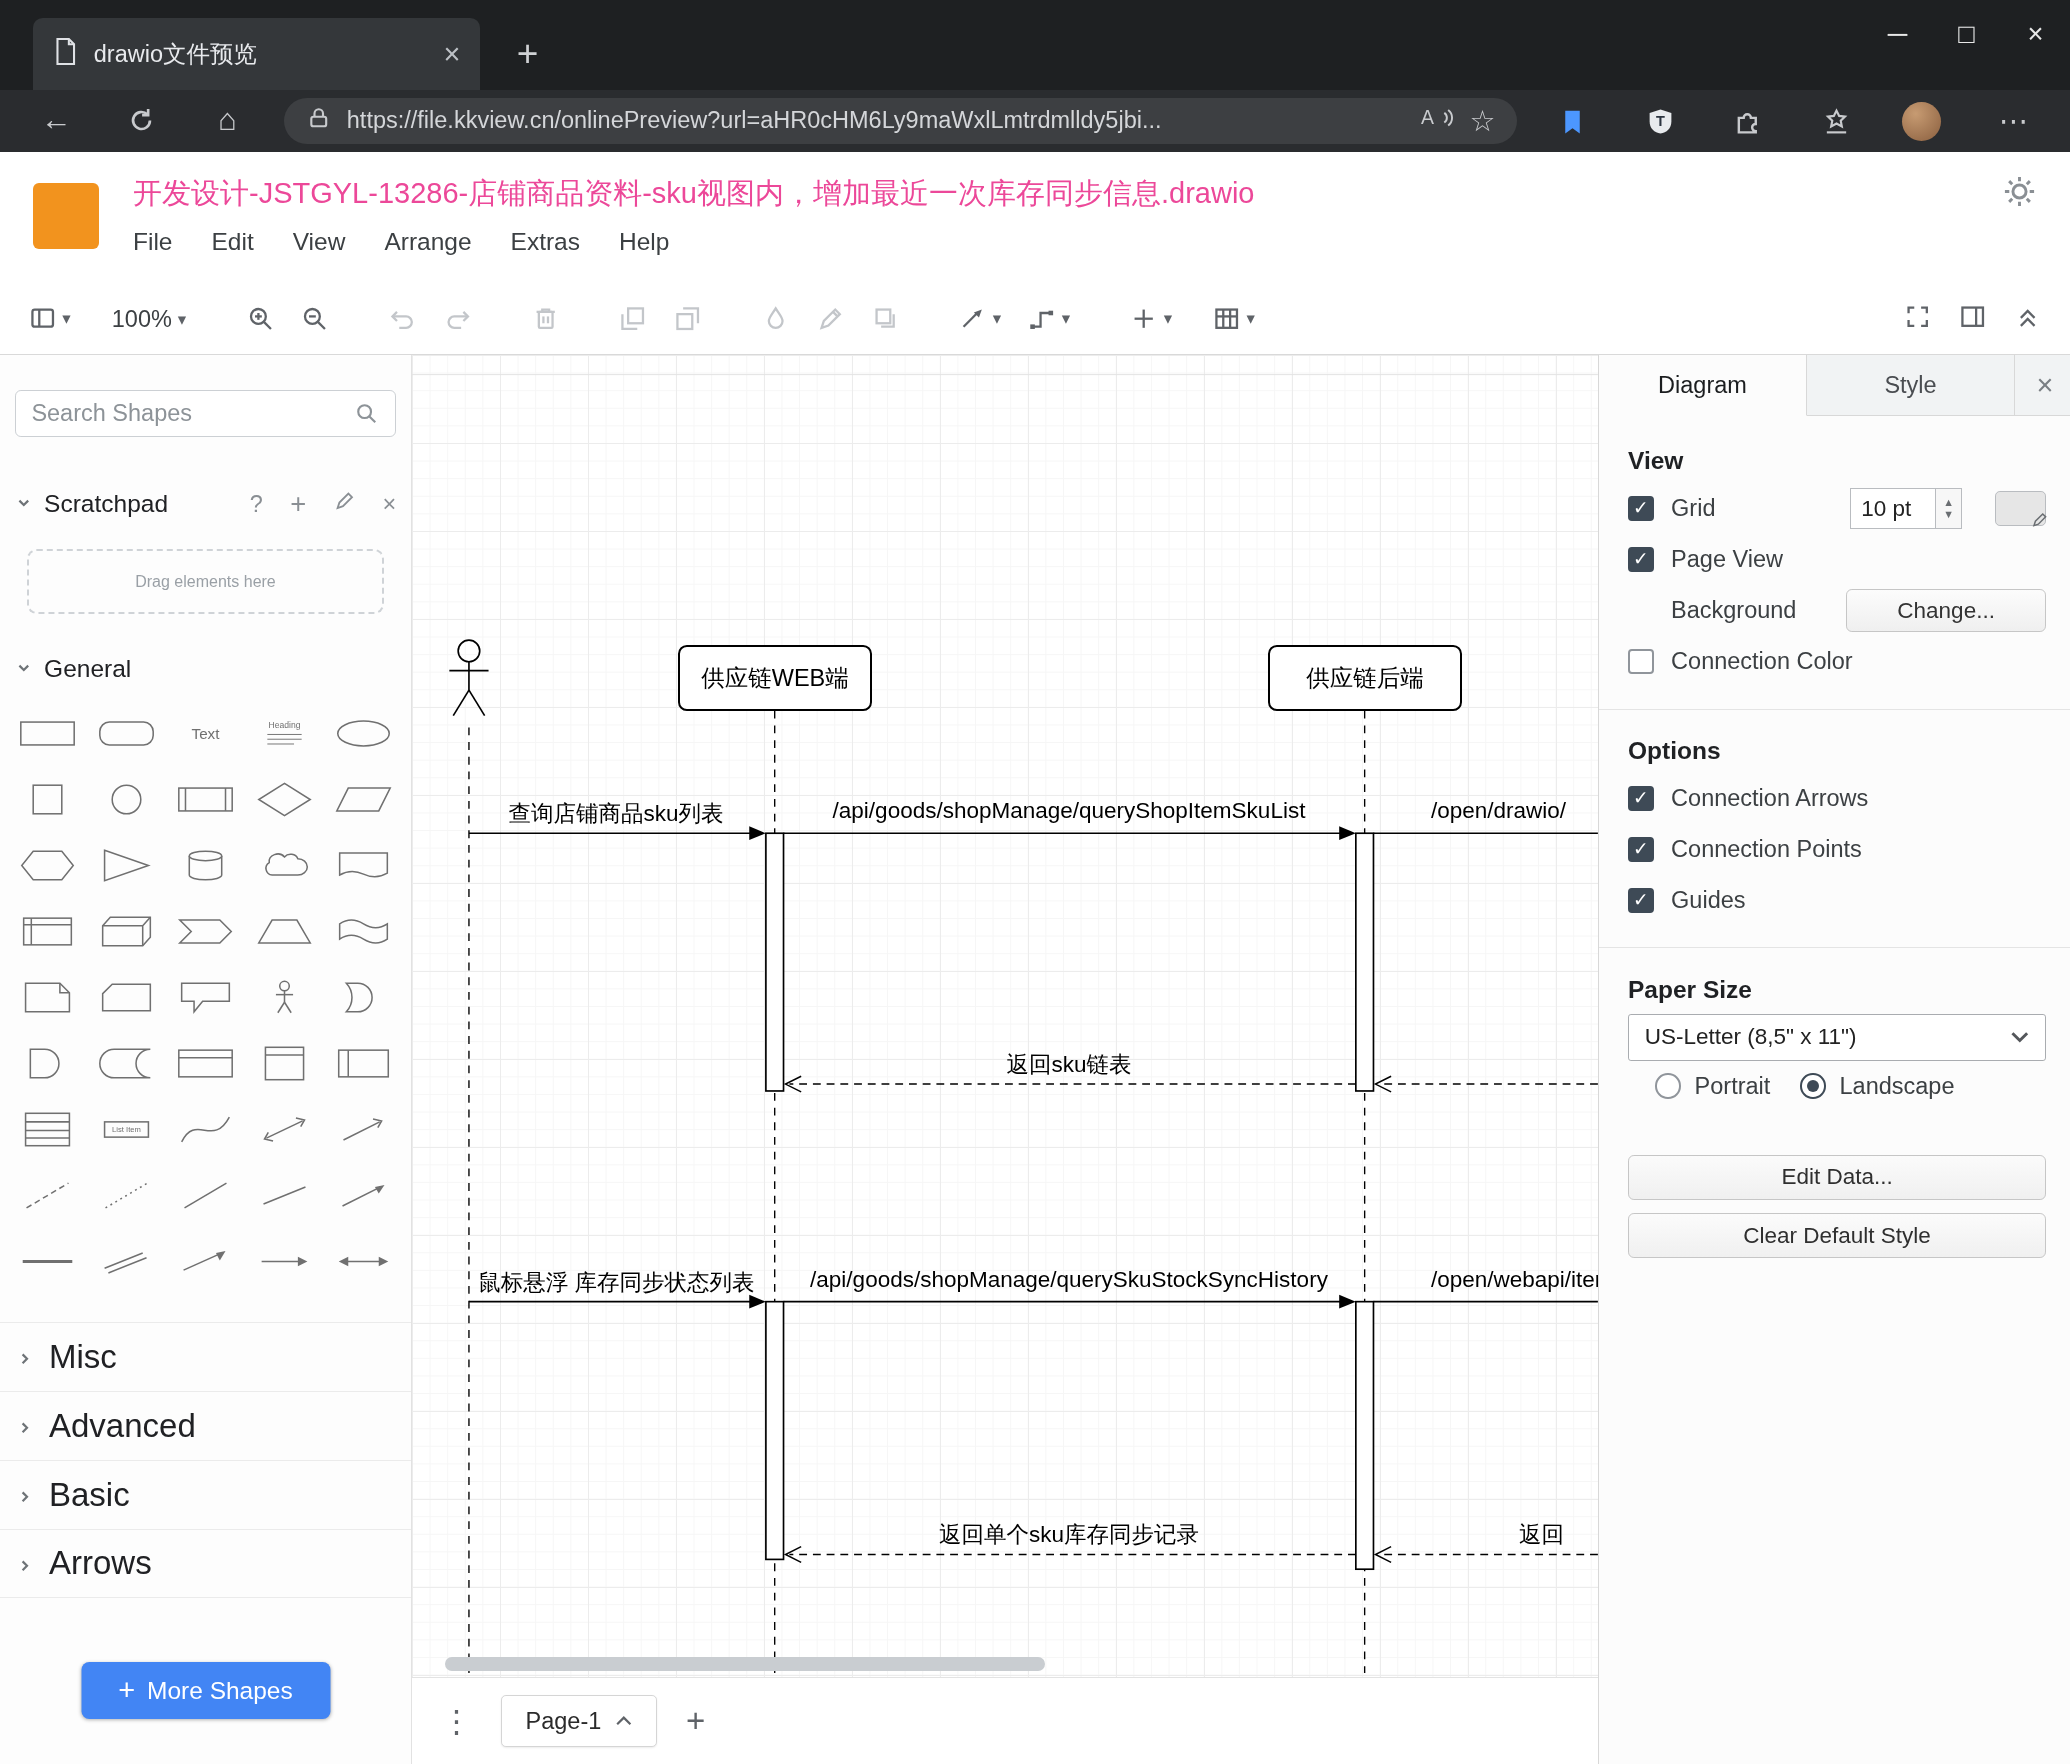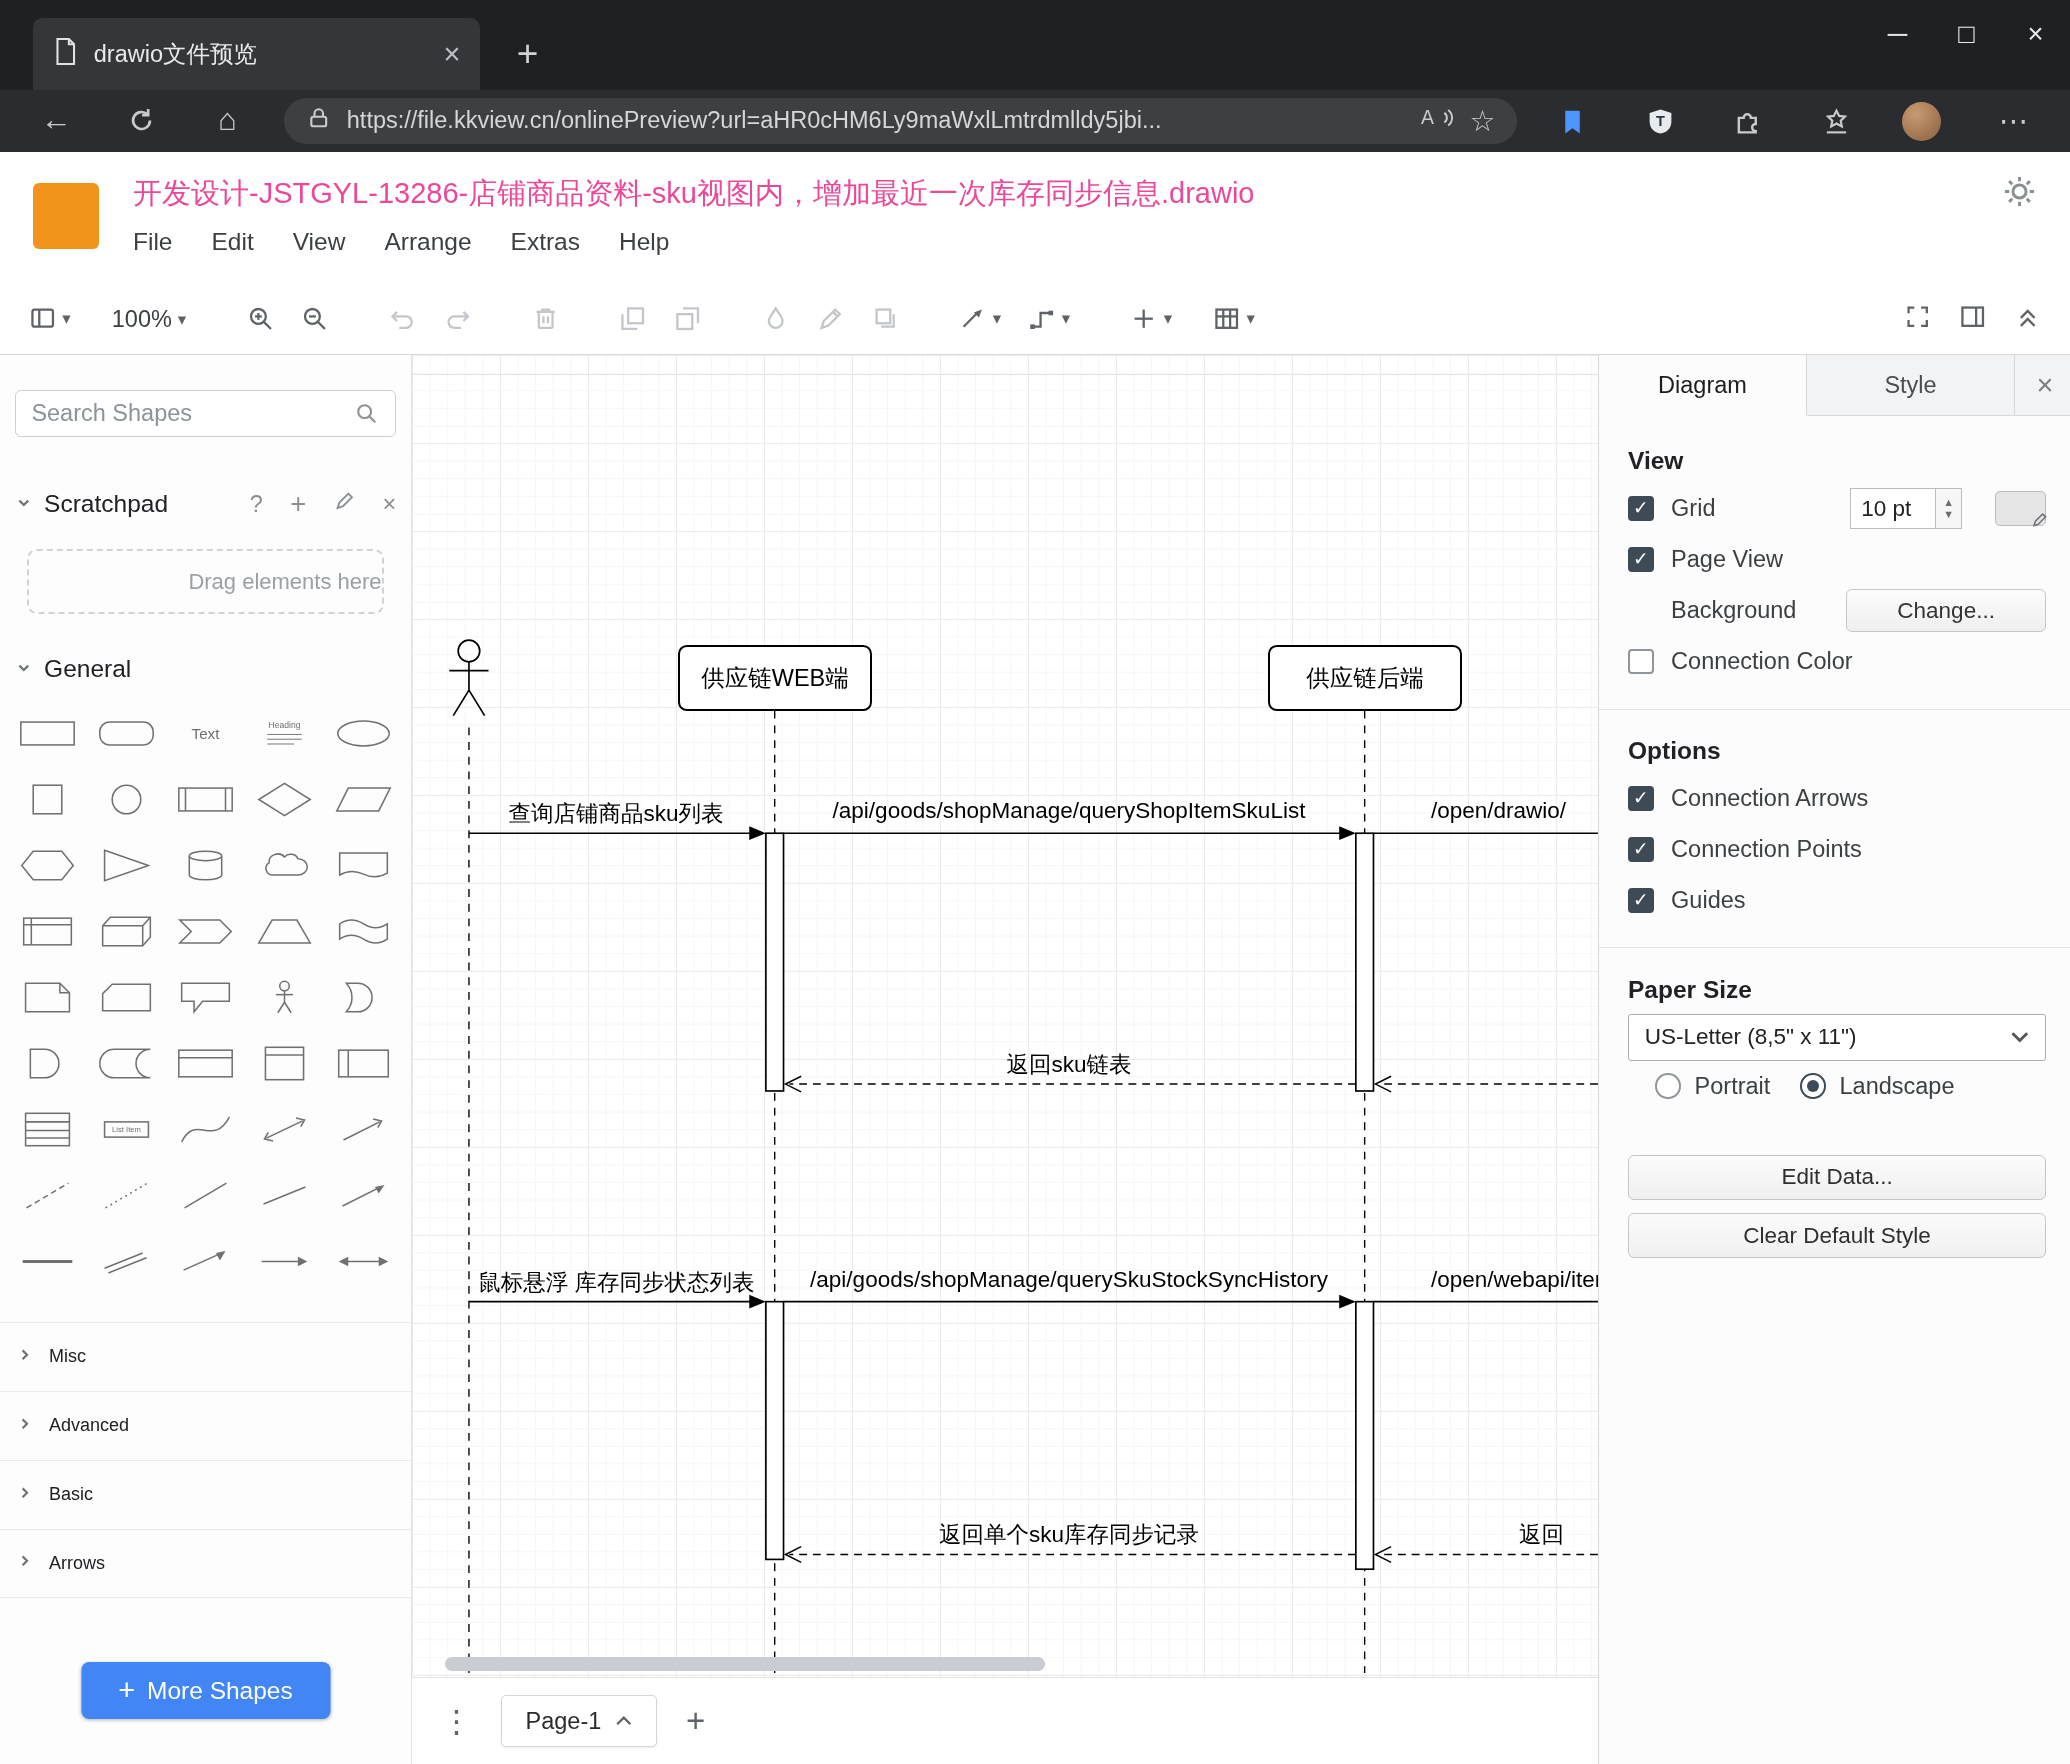--- a/index.html
+++ b/index.html
@@ -62,29 +62,29 @@
   
   .sidebar { width:412px; background:#fdfdfd; border-right:1px solid #e2e2e2; position:relative; flex-shrink:0; }
   .search { margin:35px 14.7px 0; height:47px; border:1px solid #ccd0d4; border-radius:5.9px; background:#fff;
             display:flex; align-items:center; justify-content:space-between; padding:0 15.7px; color:#8d9398; font-size:23.5px; }
   .search svg { width:25.5px; height:25.5px; stroke:#8d9398; stroke-width:2; fill:none; }
   .srow { margin:51px 14.7px 0; display:flex; align-items:center; gap:11.8px; font-size:24.5px; color:#202124; }
   .srow .ricons { margin-left:auto; display:flex; align-items:center; gap:27.4px; color:#8a8f94; font-size:23.5px; }
   .srow .ricons svg { width:21.6px; height:21.6px; stroke:#8a8f94; stroke-width:2; fill:none; }
   .chev svg { width:17.6px; height:17.6px; stroke:#6e7377; stroke-width:2; fill:none; }
   .dragbox { margin:29px 27.4px 0; height:65px; border:2px dashed #cfd3d7; border-radius:9.8px;
-             display:flex; align-items:center; justify-content:flex-end; color:#9aa0a6; font-size:22px; }
+             display:flex; align-items:center; justify-content:center; color:#9aa0a6; font-size:16px; }
   .genrow { margin:41px 14.7px 0; display:flex; align-items:center; gap:11.8px; font-size:24.5px; color:#202124; }
   .palette { margin:17.6px 7.8px 0; display:grid; grid-template-columns:repeat(5, 1fr); }
   .shape-cell { height:66px; display:flex; align-items:center; justify-content:center; }
   .shape-cell svg { width:61px; height:41px; stroke:#707070; fill:none; stroke-width:1.6; }
   .shape-cell text { stroke:none; fill:#707070; font-family:"Liberation Sans",sans-serif; }
   .sections { margin-top:27.4px; }
   .secrow { height:69px; border-top:1px solid #ebebeb; display:flex; align-items:center; gap:15.7px;
-            padding:0 15.7px; font-size:18px; color:#202124; }
+            padding:0 15.7px; font-size:33px; color:#202124; }
   .secrow:last-child { border-bottom:1px solid #ebebeb; }
   .moreshapes { position:absolute; left:50%; transform:translateX(-50%); bottom:45px; width:249px; height:57px;
                 background:#4285f4; color:#fff; border-radius:7.8px; display:flex; align-items:center;
                 justify-content:center; font-size:24.5px; gap:11.8px; box-shadow:0 1px 3.9px rgba(0,0,0,.3); }
 
   
   .canvascol { width:1186px; display:flex; flex-direction:column; flex-shrink:0; }
   .canvas { position:relative; height:1322px; overflow:hidden; background-color:#fff;
     background-image:
       linear-gradient(to right, #ececec 1px, transparent 1px),

